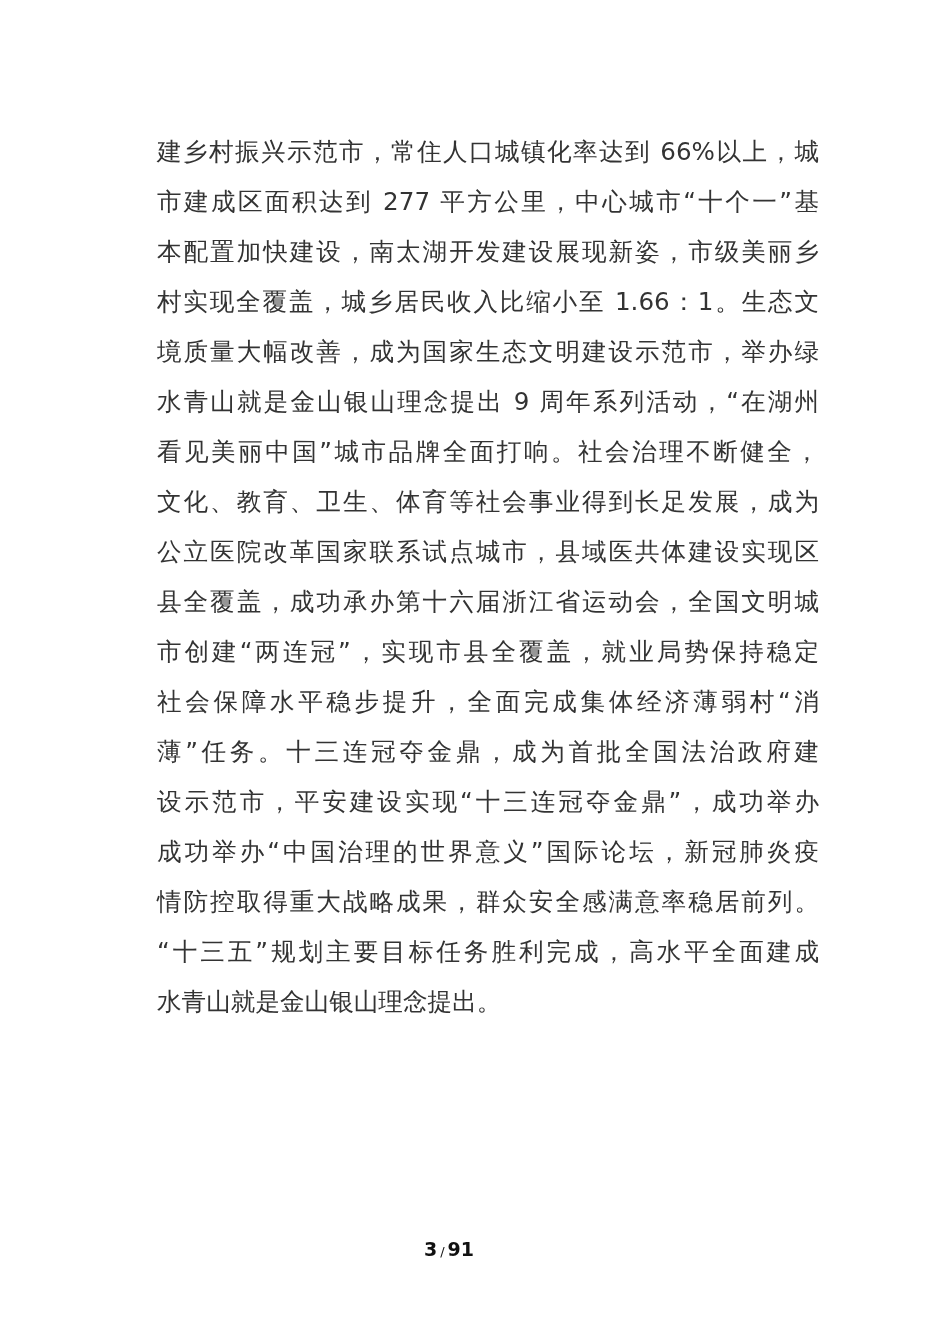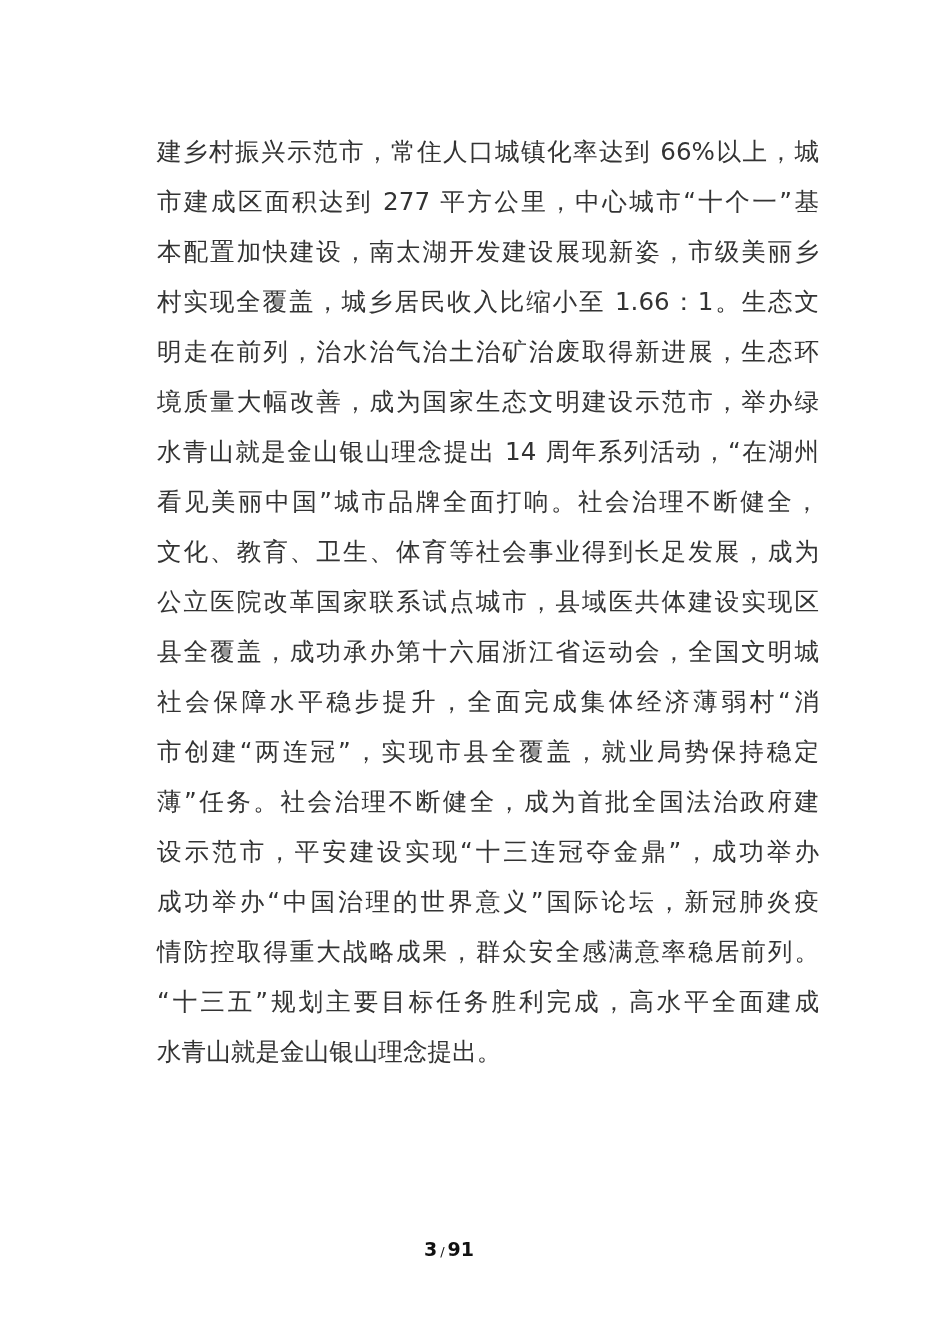--- a/index.html
+++ b/index.html
@@ -59,30 +59,29 @@
   </style>
 </head>
 <body>
 
 <div class="page">
   <div class="body-text">
     <span class="line">建乡村振兴示范市，常住人口城镇化率达到 66%以上，城</span>
     <span class="line">市建成区面积达到 277 平方公里，中心城市“十个一”基</span>
     <span class="line">本配置加快建设，南太湖开发建设展现新姿，市级美丽乡</span>
     <span class="line">村实现全覆盖，城乡居民收入比缩小至 1.66：1。生态文</span>
-    <span class="line">明走在前列，治水治气治土治矿治废取得新进展，生态环</span>
     <span class="line">境质量大幅改善，成为国家生态文明建设示范市，举办绿</span>
-    <span class="line">水青山就是金山银山理念提出 14 周年系列活动，“在湖州</span>
+    <span class="line">水青山就是金山银山理念提出 9 周年系列活动，“在湖州</span>
     <span class="line">看见美丽中国”城市品牌全面打响。社会治理不断健全，</span>
     <span class="line">文化、教育、卫生、体育等社会事业得到长足发展，成为</span>
     <span class="line">公立医院改革国家联系试点城市，县域医共体建设实现区</span>
     <span class="line">县全覆盖，成功承办第十六届浙江省运动会，全国文明城</span>
+    <span class="line">市创建“两连冠”，实现市县全覆盖，就业局势保持稳定</span>
     <span class="line">社会保障水平稳步提升，全面完成集体经济薄弱村“消</span>
-    <span class="line">市创建“两连冠”，实现市县全覆盖，就业局势保持稳定</span>
-    <span class="line">薄”任务。社会治理不断健全，成为首批全国法治政府建</span>
+    <span class="line">薄”任务。十三连冠夺金鼎，成为首批全国法治政府建</span>
     <span class="line">设示范市，平安建设实现“十三连冠夺金鼎”，成功举办</span>
     <span class="line">成功举办“中国治理的世界意义”国际论坛，新冠肺炎疫</span>
     <span class="line">情防控取得重大战略成果，群众安全感满意率稳居前列。</span>
     <span class="line">“十三五”规划主要目标任务胜利完成，高水平全面建成</span>
     <span class="line last">水青山就是金山银山理念提出。</span>
   </div>
 
   <div class="footer">
     <span>3</span><span class="sep">/</span><span>91</span>
   </div>

